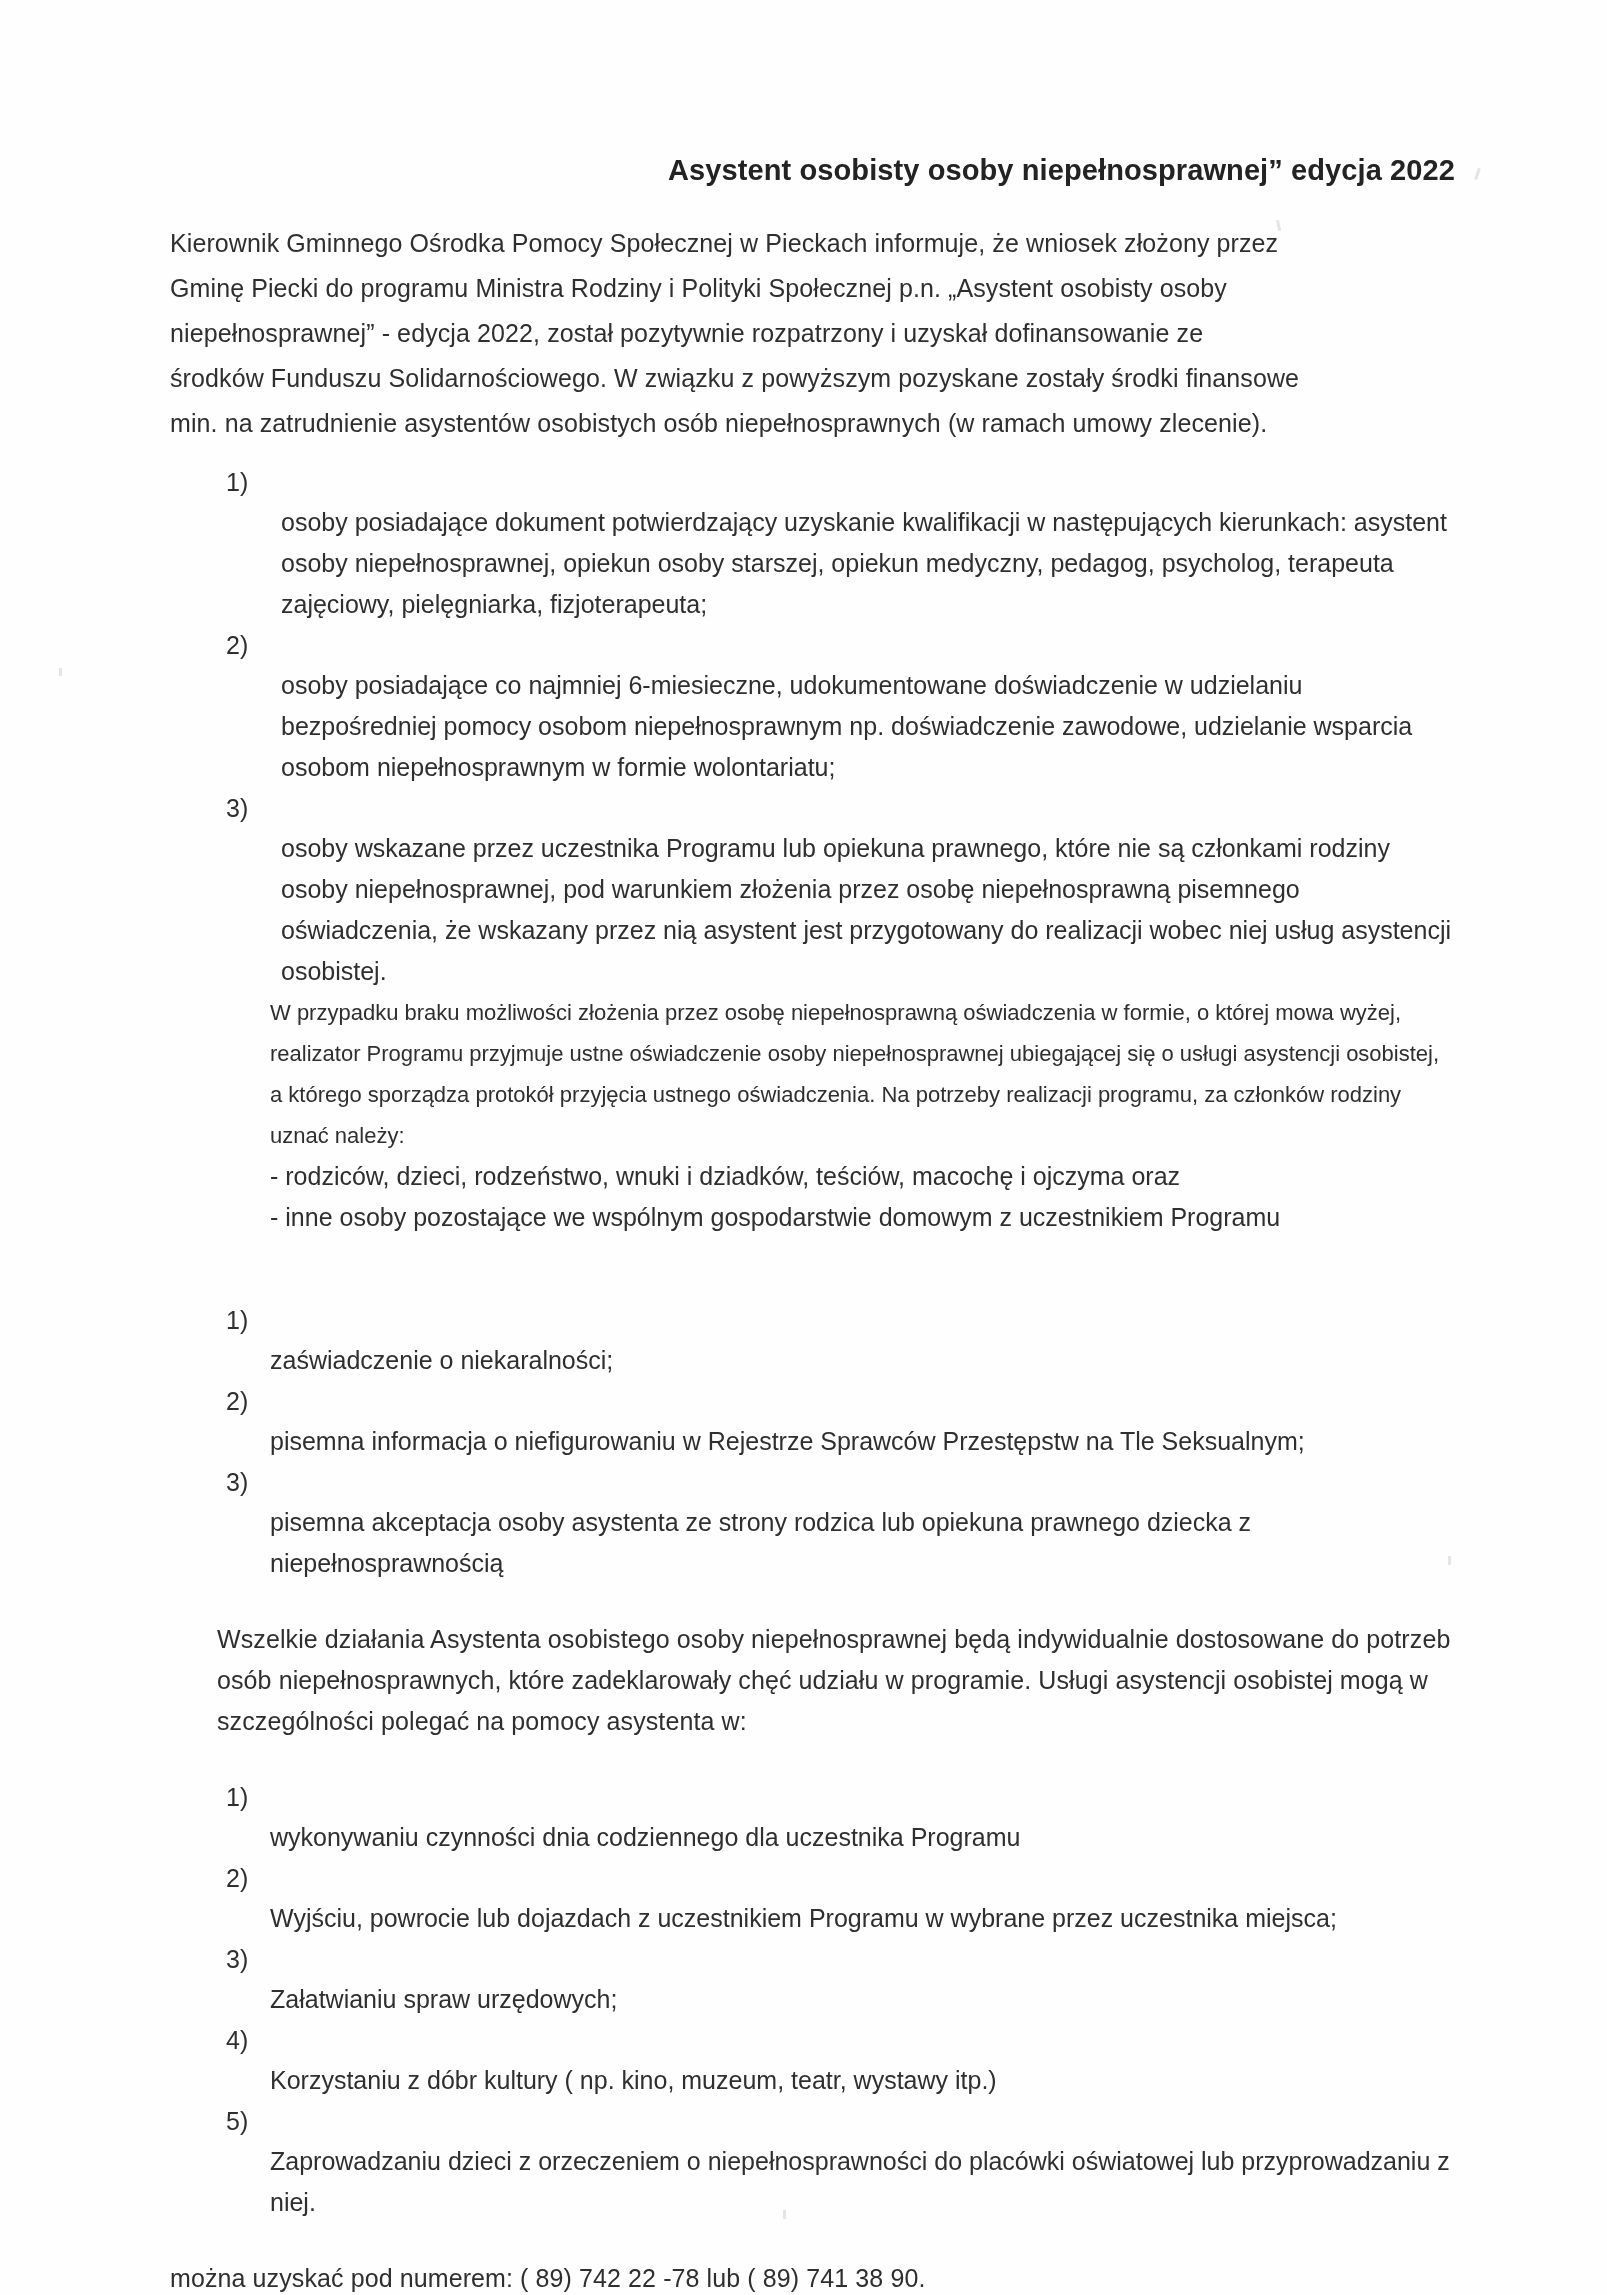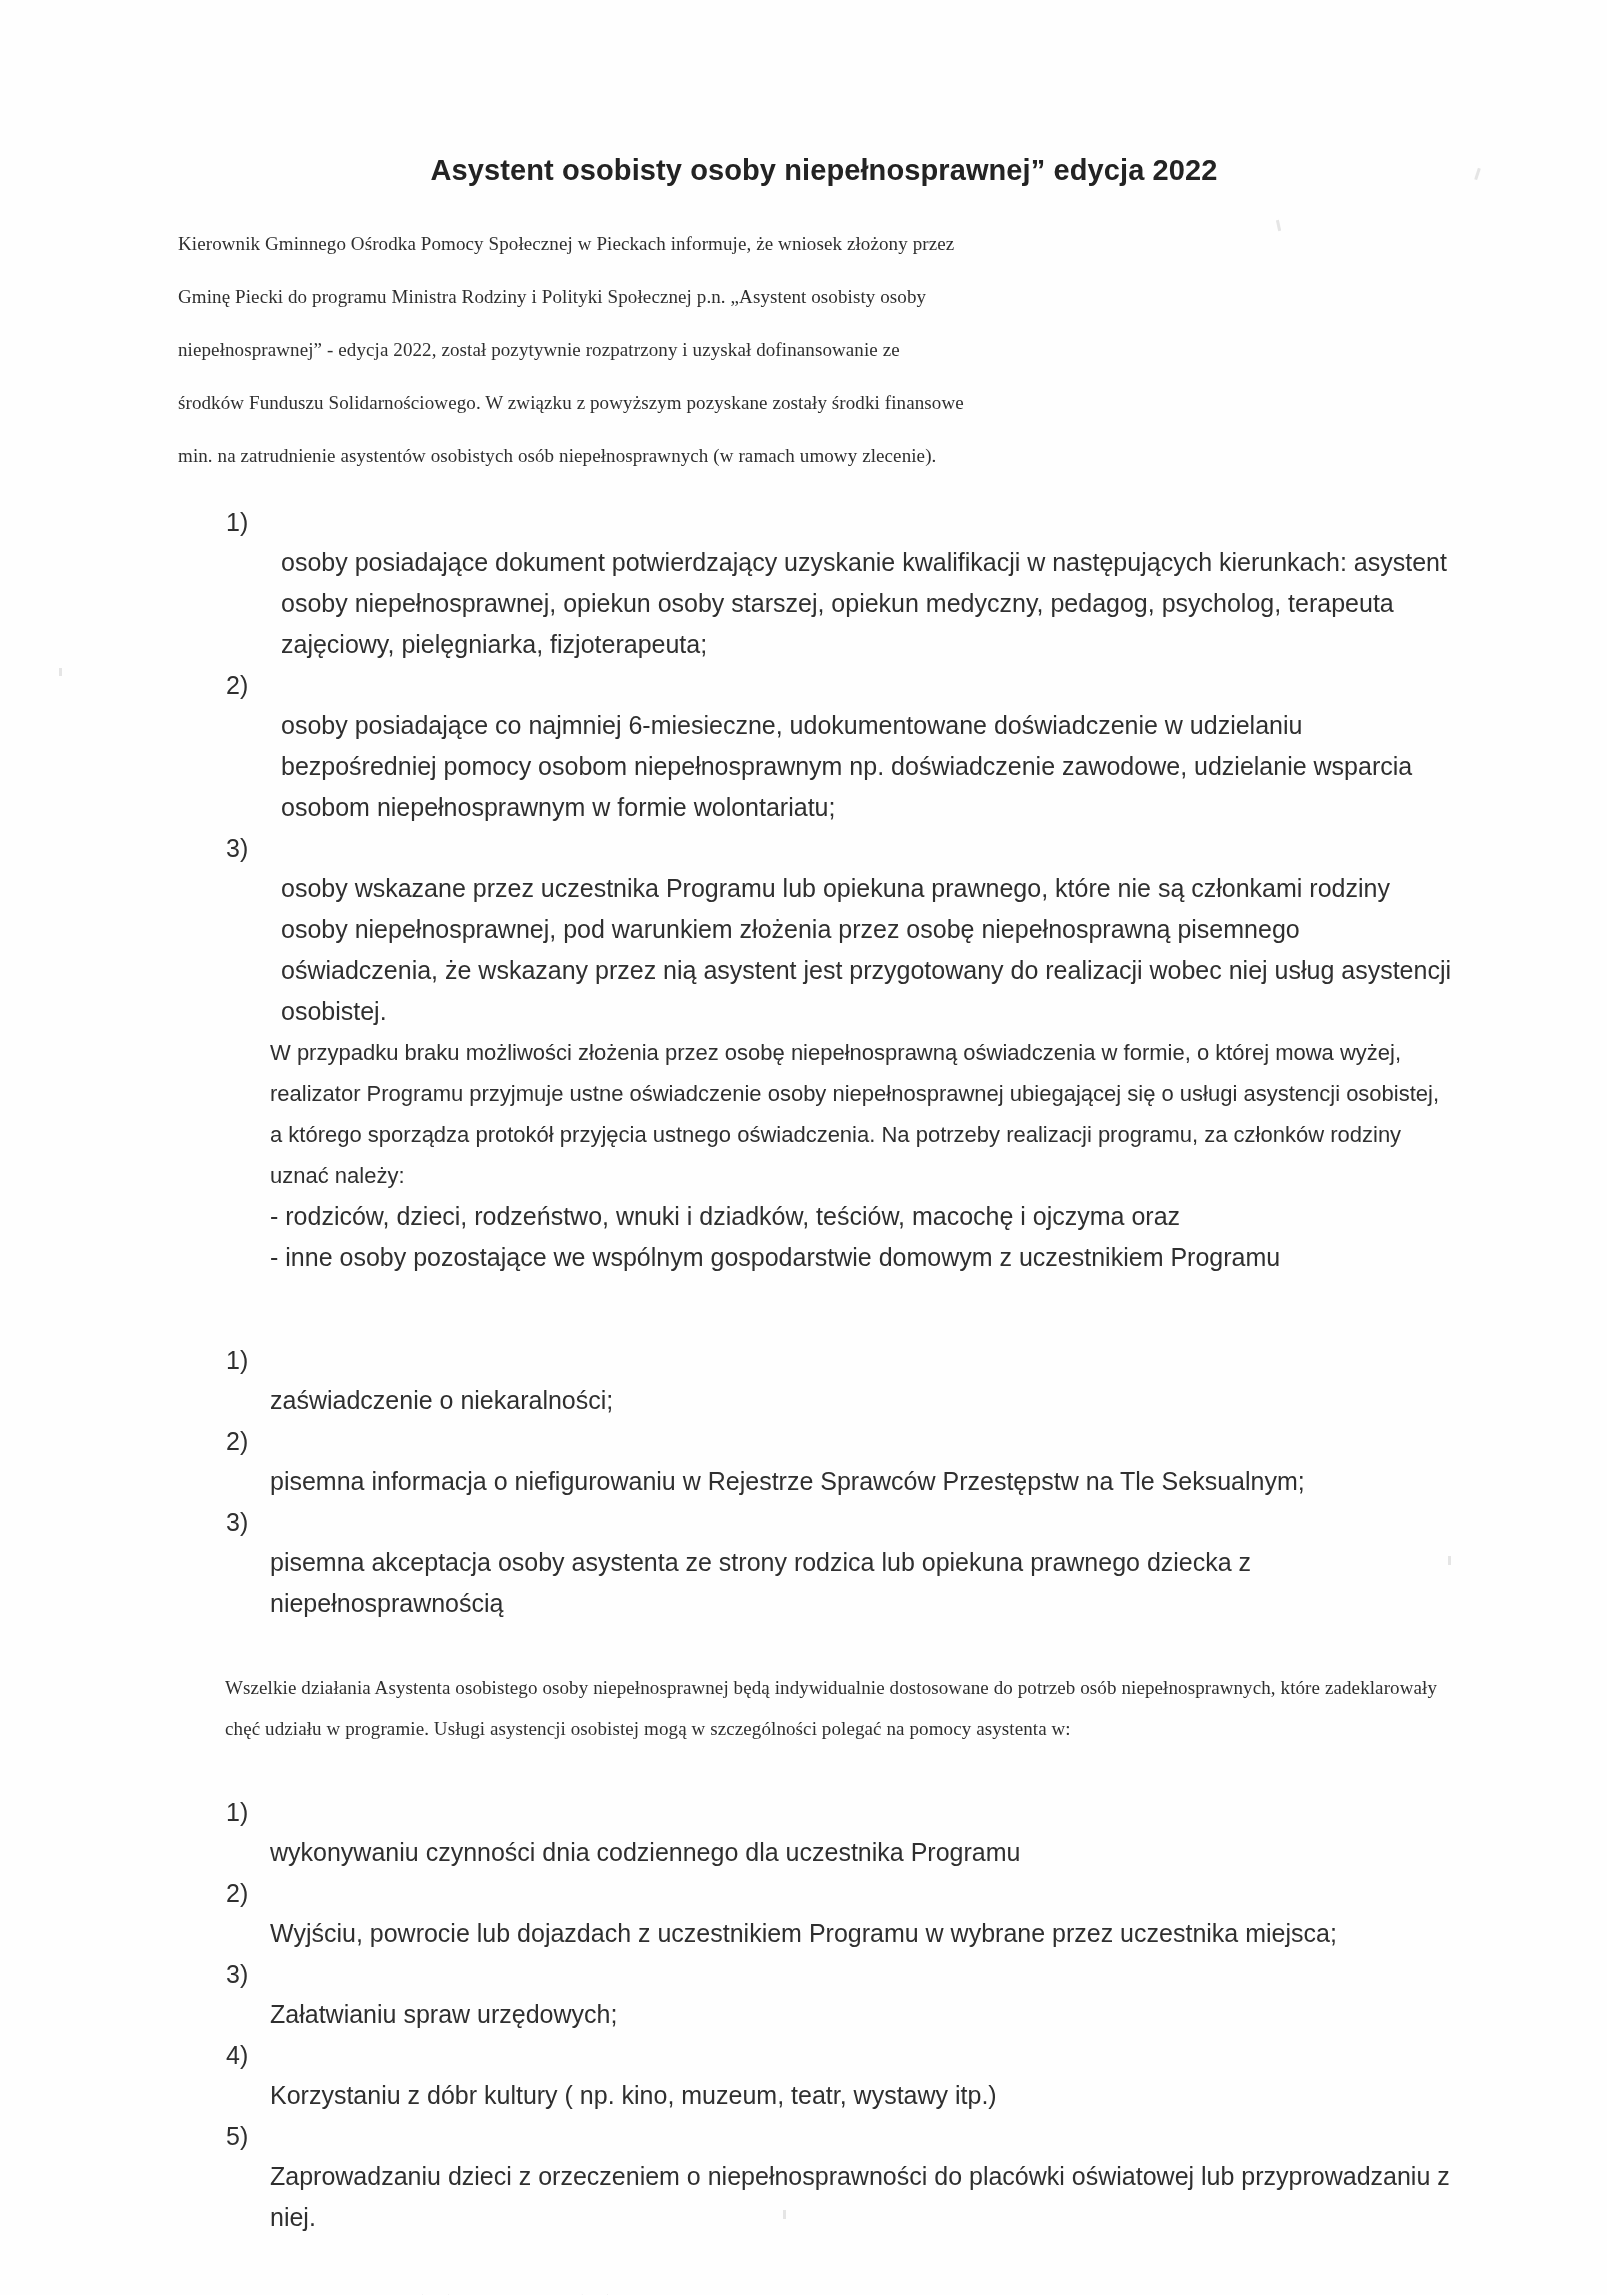--- a/index.html
+++ b/index.html
@@ -28,35 +28,34 @@
     left: 166px;
     top: 152px;
     width: 1289px;
   }
 
   
   .doc-title {
     font-size: 29px;
     font-weight: bold;
     color: #232323;
-    text-align: center;
+    text-align: right;
     letter-spacing: 0.1px;
     margin: 0 0 35px 0;
     padding-left: 27px;
     line-height: 1.25;
   }
 
   
   .para {
-    font-size: 19px;
-    line-height: 41px;
-    color: #2f2f2f;
-    margin: 12px;
+    font-size: 25px;
+    line-height: 41px;
+    color: #2f2f2f;
+    margin: 4px;
     letter-spacing: 0.1px;
-    font-family: Liberation Serif, serif;
   }
   .para + .para { margin-top: 0; }
 
   .block-gap-sm { height: 13.4px; }
   .block-gap-md { height: 31px; }
   .block-gap-lg { height: 44px; }
 
   .indent-1 { padding-left: 47px; }
 
   

